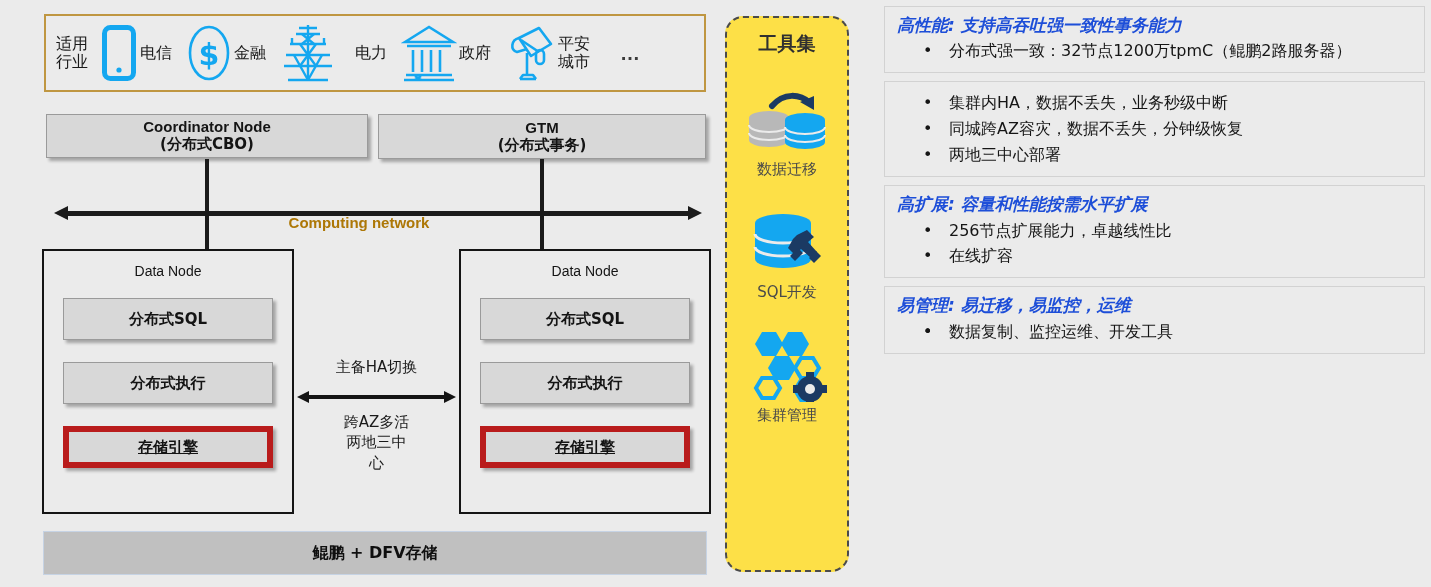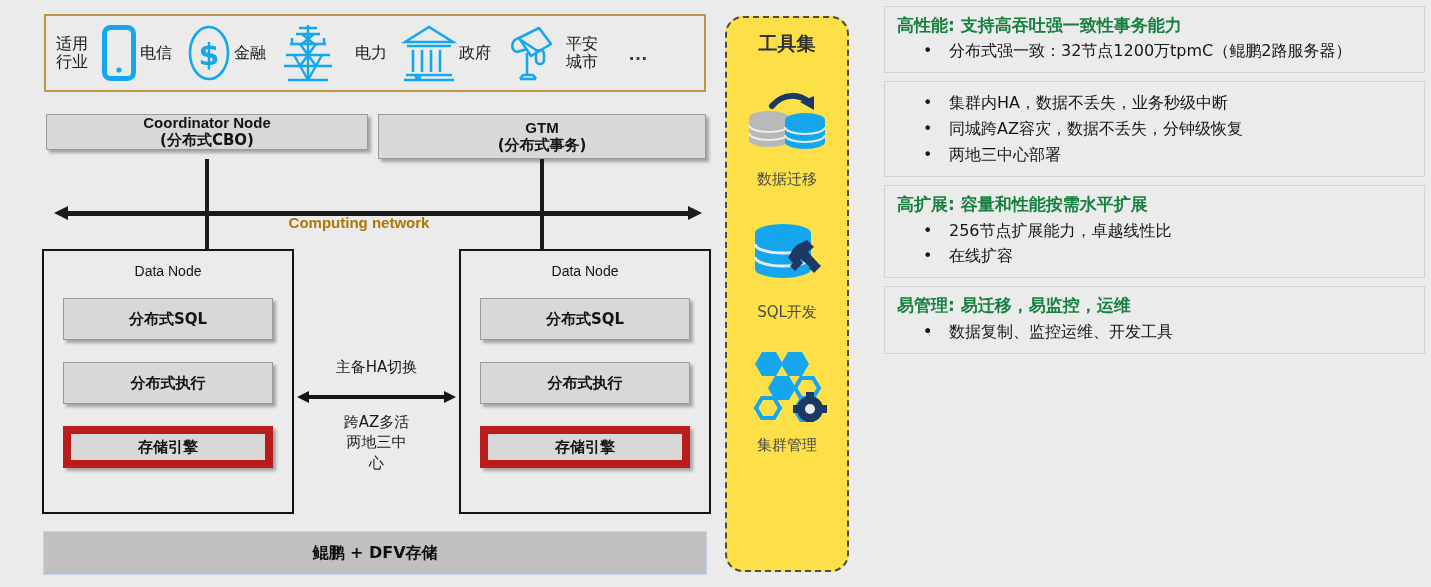--- a/index.html
+++ b/index.html
@@ -44,21 +44,21 @@
     background: #d8d8d8;
     border: 1px solid #9a9a9a;
     box-shadow: 3px 3px 3px rgba(0,0,0,0.30);
     display: flex; flex-direction: column;
     align-items: center; justify-content: center;
     line-height: 1.12;
   }
   .node-box .l1 { font-size: 15px; font-weight: bold; color: #141414; }
   .node-box .l2 { font-size: 15px; font-weight: bold; color: #141414;
                   font-family: "DejaVu Sans", sans-serif; }
-  #coordinator-node { left: 46px; top: 114px; width: 322px; height: 36px; align-items: center; }
+  #coordinator-node { left: 46px; top: 114px; width: 322px; height: 44px; align-items: center; }
   #gtm-node        { left: 378px; top: 114px; width: 328px; height: 45px; }
 
   
   .vconn { position: absolute; width: 4px; background: #1b1b1b; }
   #vconn-coordinator { left: 205px; top: 159px; height: 57px; }
   #vconn-gtm        { left: 540px; top: 159px; height: 57px; }
   .vconn-down { position: absolute; width: 4px; background: #1b1b1b; }
   #vconn-coordinator-down { left: 205px; top: 216px; height: 36px; }
   #vconn-gtm-down        { left: 540px; top: 216px; height: 36px; }
 
@@ -85,21 +85,21 @@
     margin-top: 12px; font-weight: normal;
   }
   .dn-item {
     margin: 0 auto; width: 210px; height: 42px;
     background: #d8d8d8; border: 1px solid #9a9a9a;
     box-shadow: 3px 3px 3px rgba(0,0,0,0.30);
     display: flex; align-items: center; justify-content: center;
     font-size: 15px; font-weight: bold; color: #141414;
     font-family: "DejaVu Sans", sans-serif;
   }
-  .dn-item.strong { border: 8px solid #b91c1c; }
+  .dn-item.strong { border: 6px solid #b91c1c; text-decoration: underline; }
   .dn-gap-1 { height: 19px; }
   .dn-gap-2 { height: 22px; }
 
   
   #ha-top-label {
     position: absolute; left: 294px; top: 358px; width: 165px;
     text-align: center; font-size: 15px; color: #1a1a1a;
     font-family: "DejaVu Sans", sans-serif;
   }
   #ha-arrow { position: absolute; left: 297px; top: 392px; width: 159px; height: 10px; }
@@ -131,36 +131,37 @@
     display: flex; flex-direction: column; align-items: center;
   }
   #toolset-title {
     margin-top: 13px; font-size: 19px; font-weight: bold; color: #303030;
     font-family: "DejaVu Sans", sans-serif;
   }
   .tool {
     display: flex; flex-direction: column; align-items: center; justify-content: center;
   }
   .tool-label {
-    margin-top: 10px; font-size: 15px; color: #4a4a4a;
+    margin-top: 0; font-size: 15px; color: #4a4a4a;
     font-family: "DejaVu Sans", sans-serif;
   }
   #tool-migration { margin-top: 35px; }
   #tool-sqldev    { margin-top: 30px; }
   #tool-cluster   { margin-top: 26px; }
 
   
   #cards { position: absolute; left: 884px; top: 6px; width: 541px; }
   .card {
     background: #ebebeb; border: 1px solid #d2d2d2;
     padding: 7px 12px 8px 12px; margin-bottom: 8px;
   }
   .card-title {
-    font-size: 17px; font-weight: bold; color: #15803d; line-height: 1.38;
-    font-family: "DejaVu Sans", sans-serif;
+    font-size: 17px; font-weight: bold; color: #1d4ed8; line-height: 1.38;
+    font-family: "DejaVu Sans", sans-serif;
+    font-style: italic;
   }
   .card-bullets { list-style: none; margin-top: 1px; }
   .card-bullets li {
     position: relative; padding-left: 52px; font-size: 16px; color: #151515;
     line-height: 1.62; font-family: "DejaVu Sans", sans-serif;
   }
   .card-bullets li .dot {
     position: absolute; left: 26px; top: 0;
     font-size: 16px; color: #151515;
   }
@@ -242,21 +243,21 @@
               <path d="M14 16 L34 6 L46 22 L26 34 Z"></path>
               <path d="M16 18 L34 30"></path>
               <rect x="31" y="28" width="8" height="14" rx="4"></rect>
               <path d="M14 16 c-8 2 -9 12 -2 14 l10 -3"></path>
               <path d="M22 31 v22"></path>
               <path d="M15 57 h16"></path>
               <path d="M15 57 l3 -4 h10 l3 4"></path>
             </g>
           </svg>
         </span>
-        <span class="ind-label" style="margin-left:9px">平安
+        <span class="ind-label" style="margin-left:1px">平安
 城市</span>
       </div>
 
       <span class="ind-dots">…</span>
     </div>
 
     <div class="node-box" id="coordinator-node">
       <span class="l1">Coordinator Node</span>
       <span class="l2">(分布式CBO)</span>
     </div>

